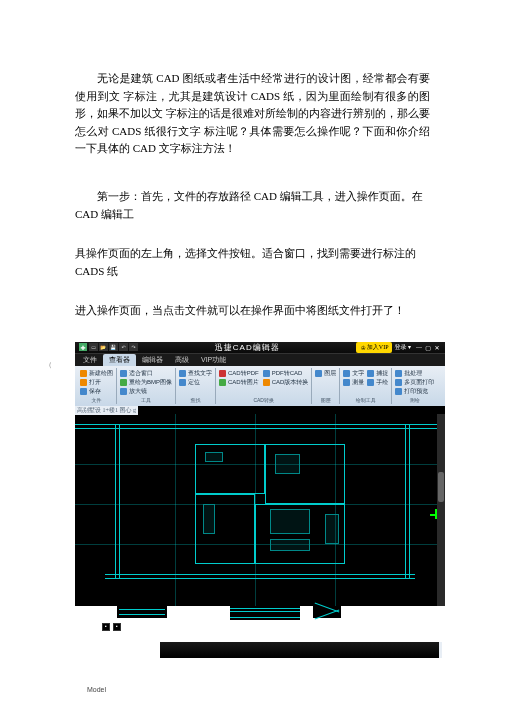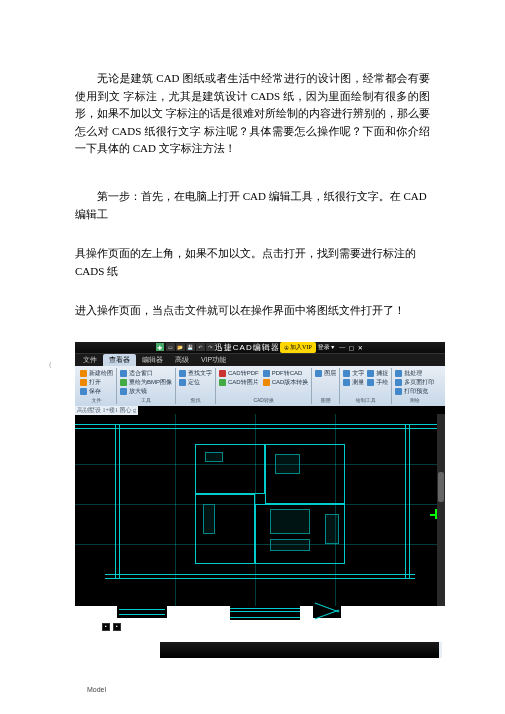--- a/index.html
+++ b/index.html
@@ -33,21 +33,21 @@
     .app-window {
       width: 100%;
       background: #000;
       position: relative;
     }
     .titlebar {
       height: 12px;
       background: linear-gradient(#1a1a1a, #0a0a0a);
       display: flex;
       align-items: center;
-      justify-content: center;
+      justify-content: space-between;
       padding: 0 4px;
       border-bottom: 1px solid #333;
     }
     .titlebar-left { display: flex; gap: 2px; }
     .titlebar-icon { width: 8px; height: 8px; background: #4a6; font-size: 6px; display:flex;align-items:center;justify-content:center;color:#fff; }
     .titlebar-qat { display: flex; gap: 1px; }
     .qat-btn { width: 9px; height: 8px; background: #333; font-size: 5px; color:#ccc; display:flex;align-items:center;justify-content:center; }
     .titlebar-center { color: #fff; font-size: 8px; font-family: "Microsoft YaHei", sans-serif; letter-spacing: 1px; }
     .titlebar-right { display: flex; gap: 2px; align-items: center; }
     .vip-btn { background: #ffd700; color: #000; font-size: 6px; padding: 1px 4px; border-radius: 2px; display:flex;align-items:center;gap:1px; }
@@ -145,22 +145,22 @@
       margin: 18px 0 0 58px;
       font-family: Arial, sans-serif;
     }
     .side-marker { position:absolute; left: 45px; top: 360px; font-size:7px; color:#888; }
   </style>
 </head>
 <body>
 
 <div class="paragraph para-indent">无论是建筑 CAD 图纸或者生活中经常进行的设计图，经常都会有要使用到文 字标注，尤其是建筑设计 CADS 纸，因为里面绘制有很多的图形，如果不加以文 字标注的话是很难对所绘制的内容进行辨别的，那么要怎么对 CADS 纸很行文字 标注呢？具体需要怎么操作呢？下面和你介绍一下具体的  CAD 文字标注方法！</div>
 
-<div class="step-row para-indent">第一步：首先，在电脑上打开 CAD 编辑工具，纸很行文字。在 CAD 编辑工</div>
-<div class="step-row">具操作页面的左上角，如果不加以文。点击打开，找到需要进行标注的 CADS 纸</div>
+<div class="step-row para-indent">第一步：首先，文件的存放路径 CAD 编辑工具，进入操作页面。在 CAD 编辑工</div>
+<div class="step-row">具操作页面的左上角，选择文件按钮。适合窗口，找到需要进行标注的 CADS 纸</div>
 <div class="step-row">进入操作页面，当点击文件就可以在操作界面中将图纸文件打开了！</div>
 
 <span class="side-marker">（</span>
 
 <div class="screenshot-container">
   <div class="app-window">
 
     <div class="titlebar">
       <div class="titlebar-left">
         <span class="titlebar-icon">✚</span>

